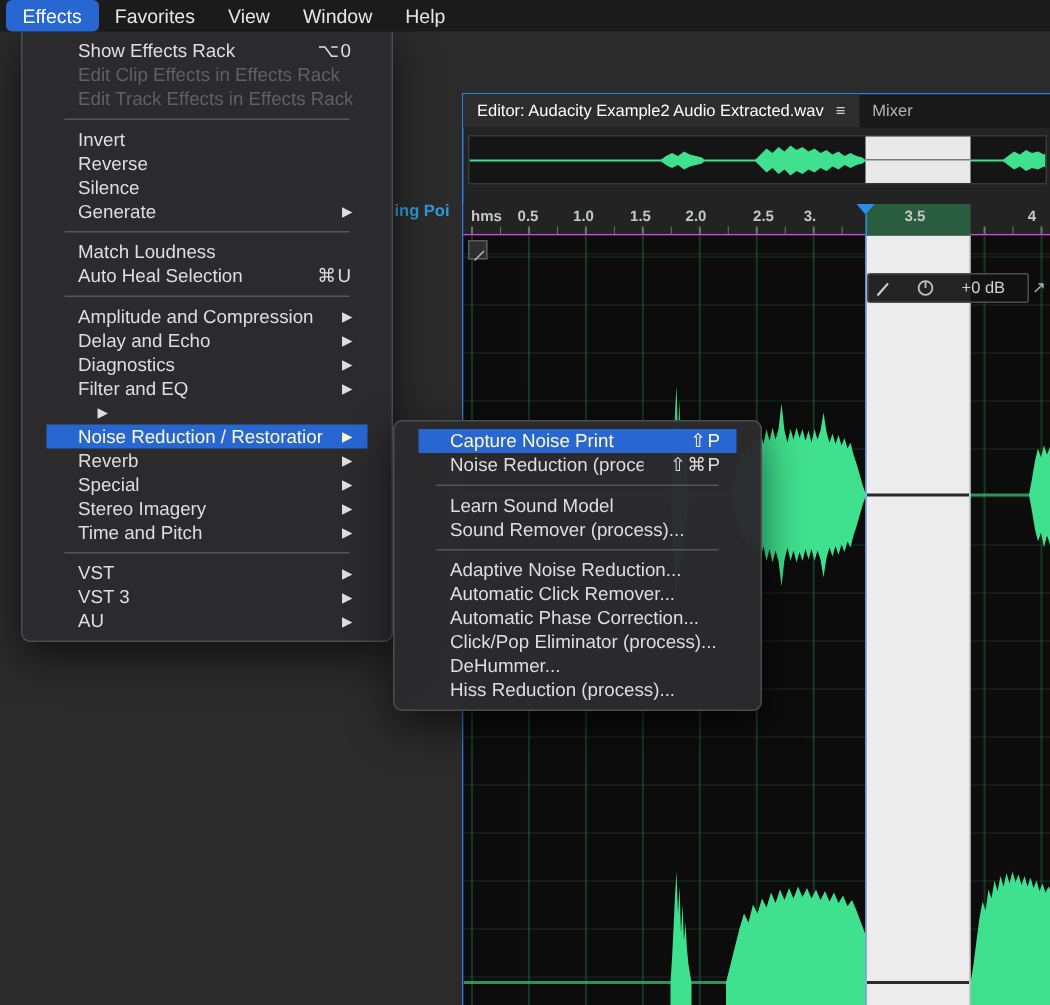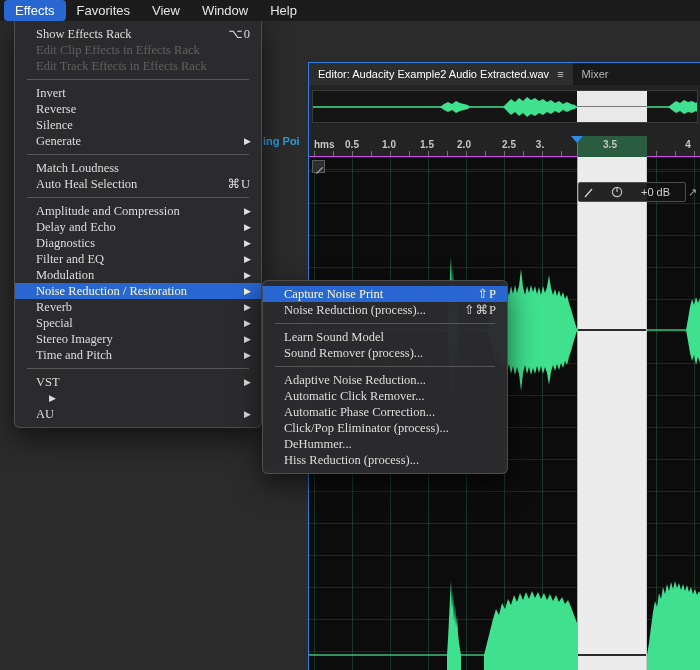--- a/index.html
+++ b/index.html
@@ -7,21 +7,21 @@
   body { background:#2b2b2b; font-family:"Liberation Sans", sans-serif; position:relative; }
 
   
   .menubar { position:absolute; left:0; top:0; width:700px; height:21px; background:#1b1b1b;
              display:flex; align-items:stretch; padding-left:4px; z-index:110; }
   .mb-item { color:#e6e6e6; font-size:13px; line-height:21px; padding:0 11px; white-space:nowrap; }
   .mb-item.active { background:var(--accent,#2866d2); color:#fff; border-radius:4px; }
 
   
   .menu { position:absolute; background:rgba(43,43,45,0.98); z-index:100;
-          box-shadow:0 10px 28px rgba(0,0,0,.6); border:1px solid rgba(120,120,120,.45); padding:5px 0;font-family:Liberation Serif, serif; }
+          box-shadow:0 10px 28px rgba(0,0,0,.6); border:1px solid rgba(120,120,120,.45); padding:5px 16px; }
   .effects-menu { left:14px; top:21px; width:248px; border-top:none; border-radius:0 0 6px 6px; }
   .submenu { left:262px; top:280px; width:246px; border-radius:6px; }
   .menu-item { height:16px; line-height:16px; display:flex; align-items:center;
                padding:0 10px 0 21px; font-size:12.5px; color:#dedede; white-space:nowrap; }
   .menu-item.hl { background:var(--accent,#2866d2); color:#fef9c3; }
   .menu-item.disabled { color:#606060; }
   .mi-label { flex:1; overflow:hidden; }
   .mi-short { margin-left:18px; letter-spacing:1px; }
   .mi-arrow { margin-left:10px; font-size:9px; width:10px; text-align:right; }
   .menu-sep { height:1px; background:#565656; margin:5px 12px; }
@@ -227,21 +227,20 @@
       </div>
       <div class="menu-item">
         <span class="mi-label">Diagnostics</span>
         <span class="mi-arrow">▶</span>
       </div>
       <div class="menu-item">
         <span class="mi-label">Filter and EQ</span>
         <span class="mi-arrow">▶</span>
       </div>
       <div class="menu-item">
-        <span class="mi-label">Modulation</span>
         <span class="mi-arrow">▶</span>
       </div>
       <div class="menu-item hl">
         <span class="mi-label">Noise Reduction / Restoration</span>
         <span class="mi-arrow">▶</span>
       </div>
       <div class="menu-item">
         <span class="mi-label">Reverb</span>
         <span class="mi-arrow">▶</span>
       </div>
@@ -256,20 +255,21 @@
       <div class="menu-item">
         <span class="mi-label">Time and Pitch</span>
         <span class="mi-arrow">▶</span>
       </div>
       <div class="menu-sep"></div>
       <div class="menu-item">
         <span class="mi-label">VST</span>
         <span class="mi-arrow">▶</span>
       </div>
       <div class="menu-item">
+        <span class="mi-label">VST 3</span>
         <span class="mi-arrow">▶</span>
       </div>
       <div class="menu-item">
         <span class="mi-label">AU</span>
         <span class="mi-arrow">▶</span>
       </div>
     </div>
   <div class="menu submenu" id="noise-submenu">
       <div class="menu-item hl">
         <span class="mi-label">Capture Noise Print</span>

